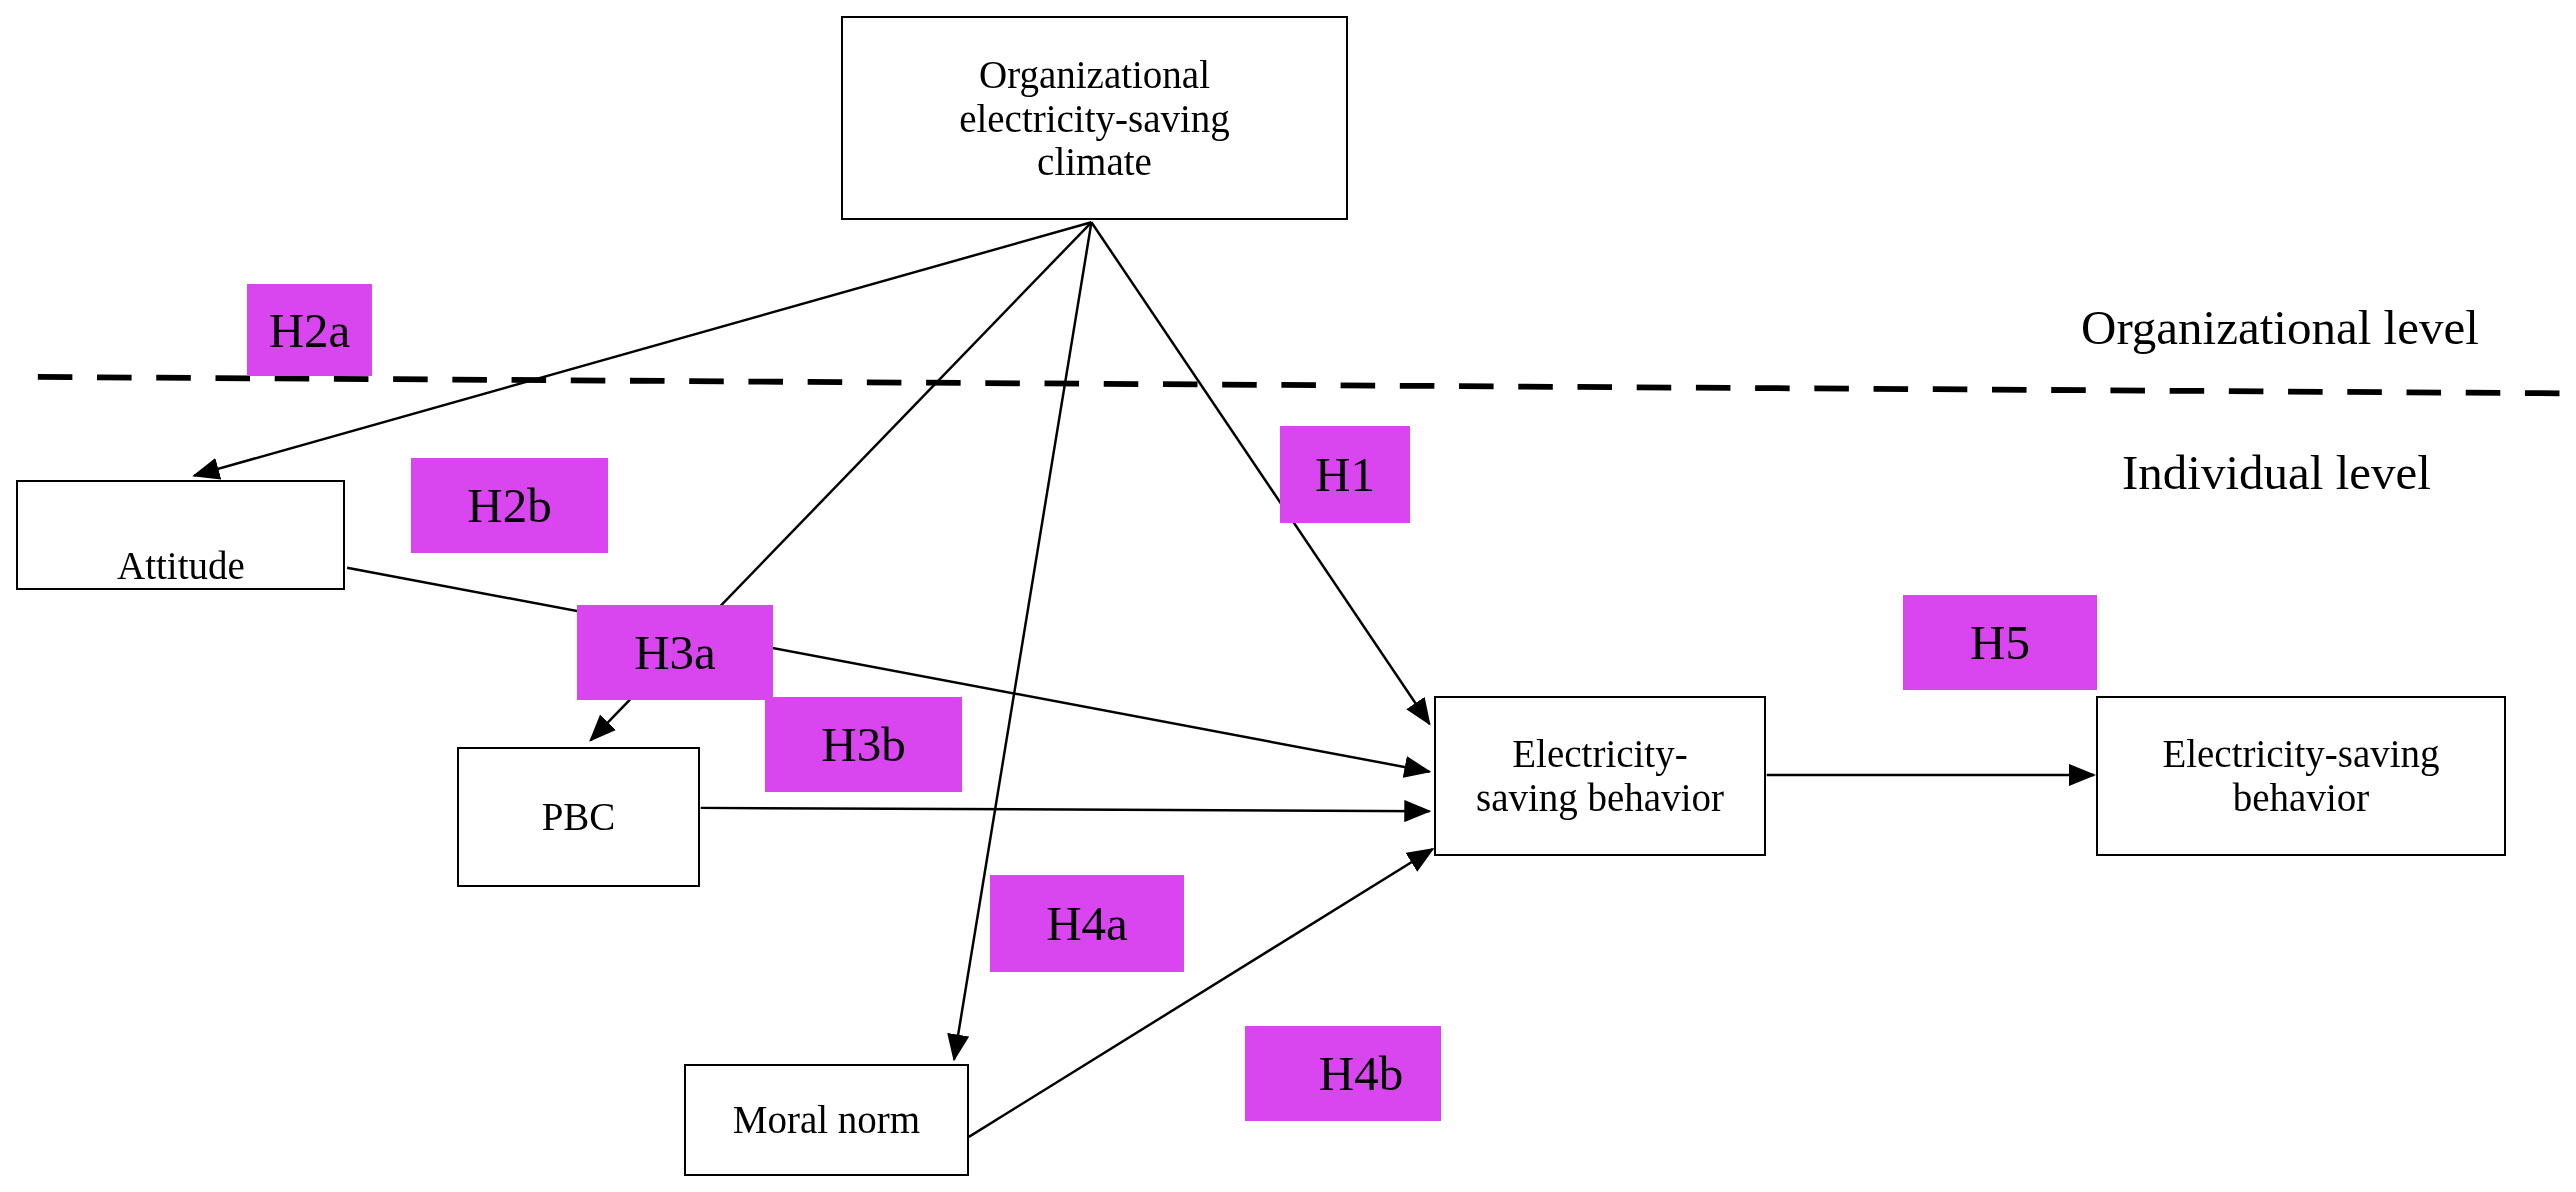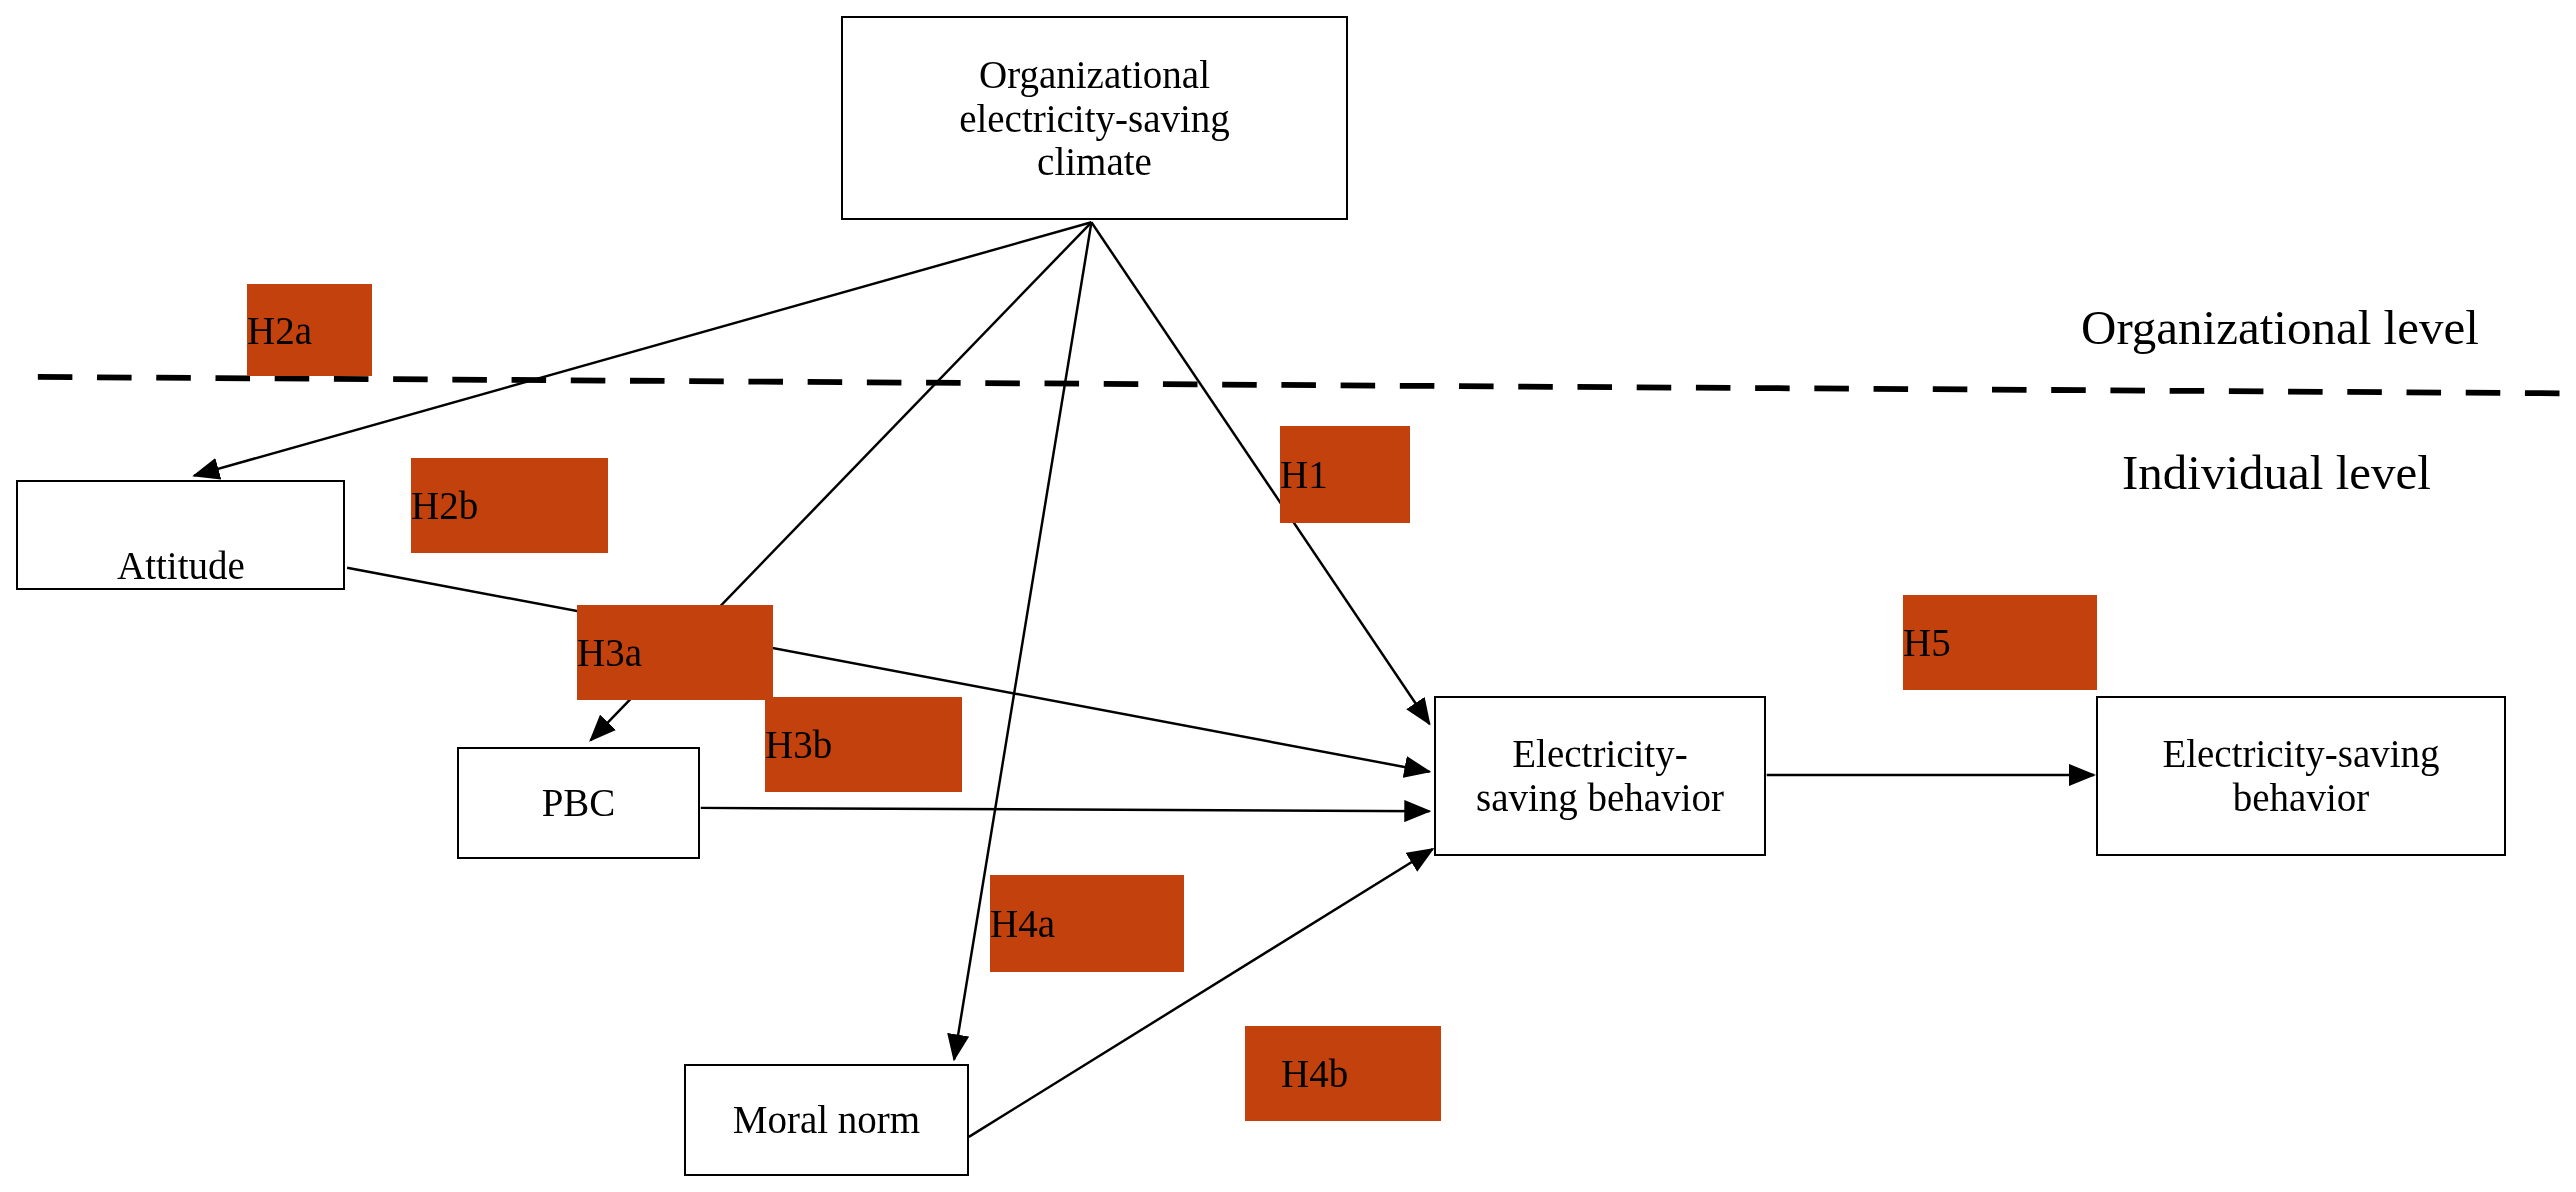--- a/index.html
+++ b/index.html
@@ -35,25 +35,25 @@
   .node-label {
     font-size: 39px;
     line-height: 1.12;
     color: #000000;
     white-space: pre-line;
     padding: 0 6.6px;
   }
   .hyp-label {
     position: absolute;
     box-sizing: border-box;
-    background: #c2410c;
+    background: #d946ef;
     display: flex;
     align-items: center;
-    justify-content: flex-start;
-    font-size: 39px;
+    justify-content: center;
+    font-size: 49px;
     color: #000000;
     z-index: 4;
   }
   .level-label {
     position: absolute;
     font-size: 49px;
     color: #000000;
     white-space: nowrap;
     z-index: 4;
   }
@@ -92,21 +92,21 @@
   <div class="node-box" style="left:841px; top:16.4px; width:507px; height:204px;">
     <span class="node-label">Organizational
 electricity-saving
 climate</span>
   </div>
 
   <div class="node-box" style="left:16.4px; top:480px; width:329px; height:110px;align-items:flex-end;">
     <span class="node-label">Attitude</span>
   </div>
 
-  <div class="node-box" style="left:457px; top:747px; width:243px; height:112px;">
+  <div class="node-box" style="left:457px; top:747px; width:243px; height:140px;">
     <span class="node-label">PBC</span>
   </div>
 
   <div class="node-box" style="left:684px; top:1064px; width:285px; height:112px;">
     <span class="node-label">Moral norm</span>
   </div>
 
   <div class="node-box" style="left:1434px; top:696px; width:332px; height:160px;">
     <span class="node-label">Electricity-
 saving behavior</span>

